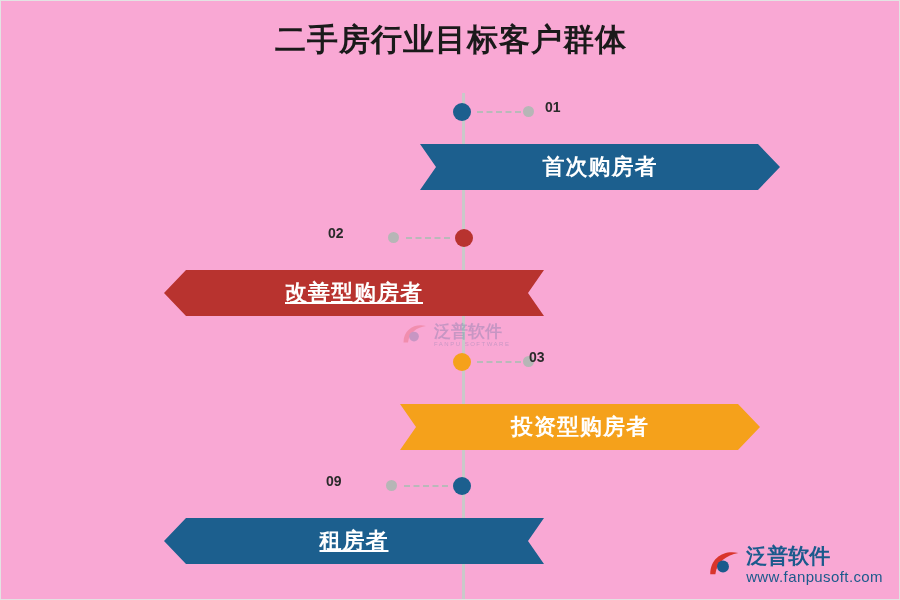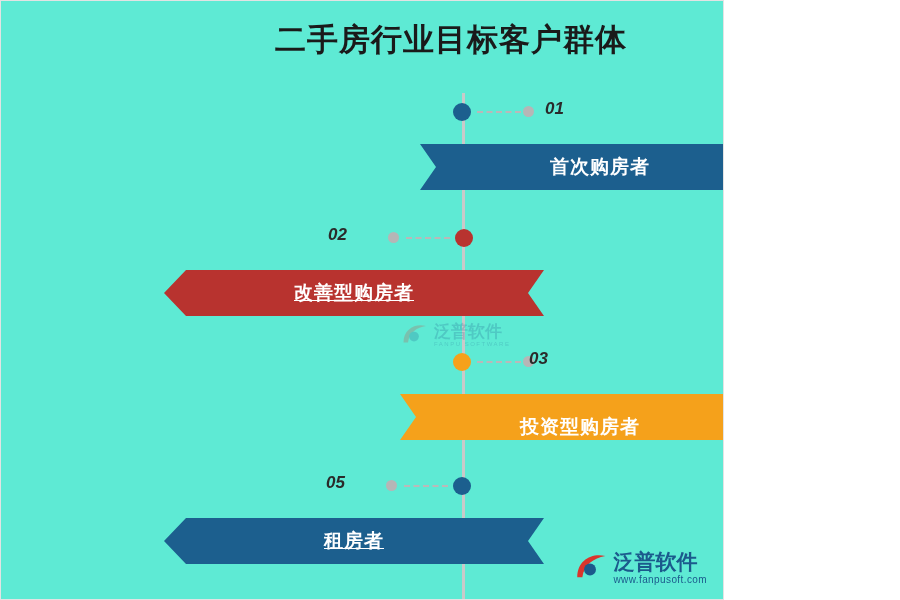--- a/index.html
+++ b/index.html
@@ -8,25 +8,25 @@
   }
   body {
     width: 900px;
     height: 600px;
     background: #ffffff;
     font-family: "Liberation Sans", sans-serif;
     overflow: hidden;
   }
   #canvas {
     position: relative;
-    width: 724px;
+    width: 900px;
     height: 600px;
     box-sizing: border-box;
     border: 1px solid #e3e3e3;
-    background: #5eead4;
+    background: #f9a8d4;
     overflow: hidden;
   }
   
   #title {
     position: absolute;
     top: 18px;
     left: 0;
     width: 900px;
     text-align: center;
     font-size: 31px;
@@ -86,21 +86,21 @@
     position: relative;
     margin-right: 6px;
   }
   #watermark-br .wm-text {
     font-size: 21px;
     font-weight: bold;
     color: #1b5a8c;
     line-height: 1.15;
   }
   #watermark-br .wm-url {
-    font-size: 10px;
+    font-size: 15px;
     color: #1b5a8c;
     letter-spacing: 0.4px;
   }
   .logo-swoosh {
     position: absolute;
     left: 0; top: 0;
     width: 100%; height: 100%;
   }
   
   .row {
@@ -130,34 +130,33 @@
   }
   .dash {
     position: absolute;
     top: 10px;
     height: 0;
     border-top: 2px dashed #b9b9b9;
   }
   .num {
     position: absolute;
     top: -2px;
-    font-size: 17px;
+    font-size: 14px;
     font-weight: bold;
     color: #2a2a2a;
-    font-style: italic;
   }
   
   .banner {
     position: absolute;
     height: 46px;
     display: flex;
     align-items: center;
     justify-content: center;
     color: #ffffff;
-    font-size: 19px;
+    font-size: 22px;
     font-weight: bold;
     letter-spacing: 1px;
   }
   .banner-right {
     
     clip-path: polygon(0 0, calc(100% - 22px) 0, 100% 50%, calc(100% - 22px) 100%, 0 100%, 16px 50%);
   }
   .banner-left {
     
     clip-path: polygon(22px 0, 100% 0, calc(100% - 16px) 50%, 100% 100%, 22px 100%, 0 50%);
@@ -210,28 +209,28 @@
     </div>
   </div>
 
   <div class="row" style="top:350px;">
     <div class="connector" style="left:452px; top:0; width:120px;">
       <div class="dot-main" style="left:0; background:#f5a11b;"></div>
       <div class="dash" style="left:24px; width:44px;"></div>
       <div class="dot-small" style="left:70px;"></div>
       <div class="num" style="left:76px;">03</div>
     </div>
-    <div class="banner banner-right" style="left:399px; top:43px; width:360px; background:#f5a11b;align-items:flex-end;">
+    <div class="banner banner-right" style="left:399px; top:53px; width:360px; background:#f5a11b;">
       <span>投资型购房者</span>
     </div>
   </div>
 
   <div class="row" style="top:474px;">
     <div class="connector" style="left:325px; top:0; width:150px;">
-      <div class="num" style="left:0;">05</div>
+      <div class="num" style="left:0;">09</div>
       <div class="dot-small" style="left:60px;"></div>
       <div class="dash" style="left:78px; width:44px;"></div>
       <div class="dot-main" style="left:127px; background:#1c5f8e;"></div>
     </div>
     <div class="banner banner-left" style="left:163px; top:43px; width:380px; background:#1c5f8e;">
       <span>租房者</span>
     </div>
   </div>
 
   <div id="watermark-br">

